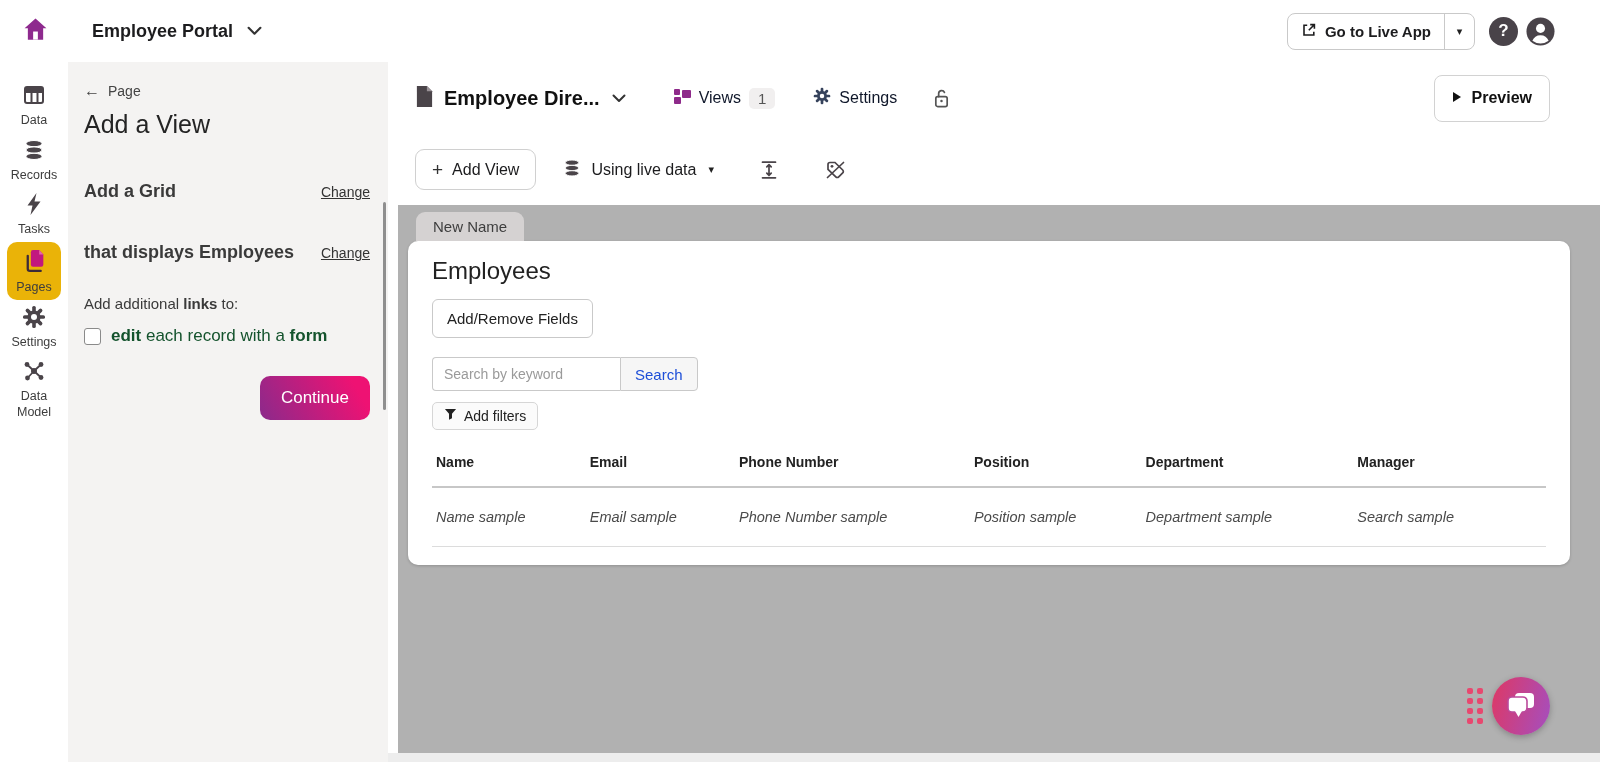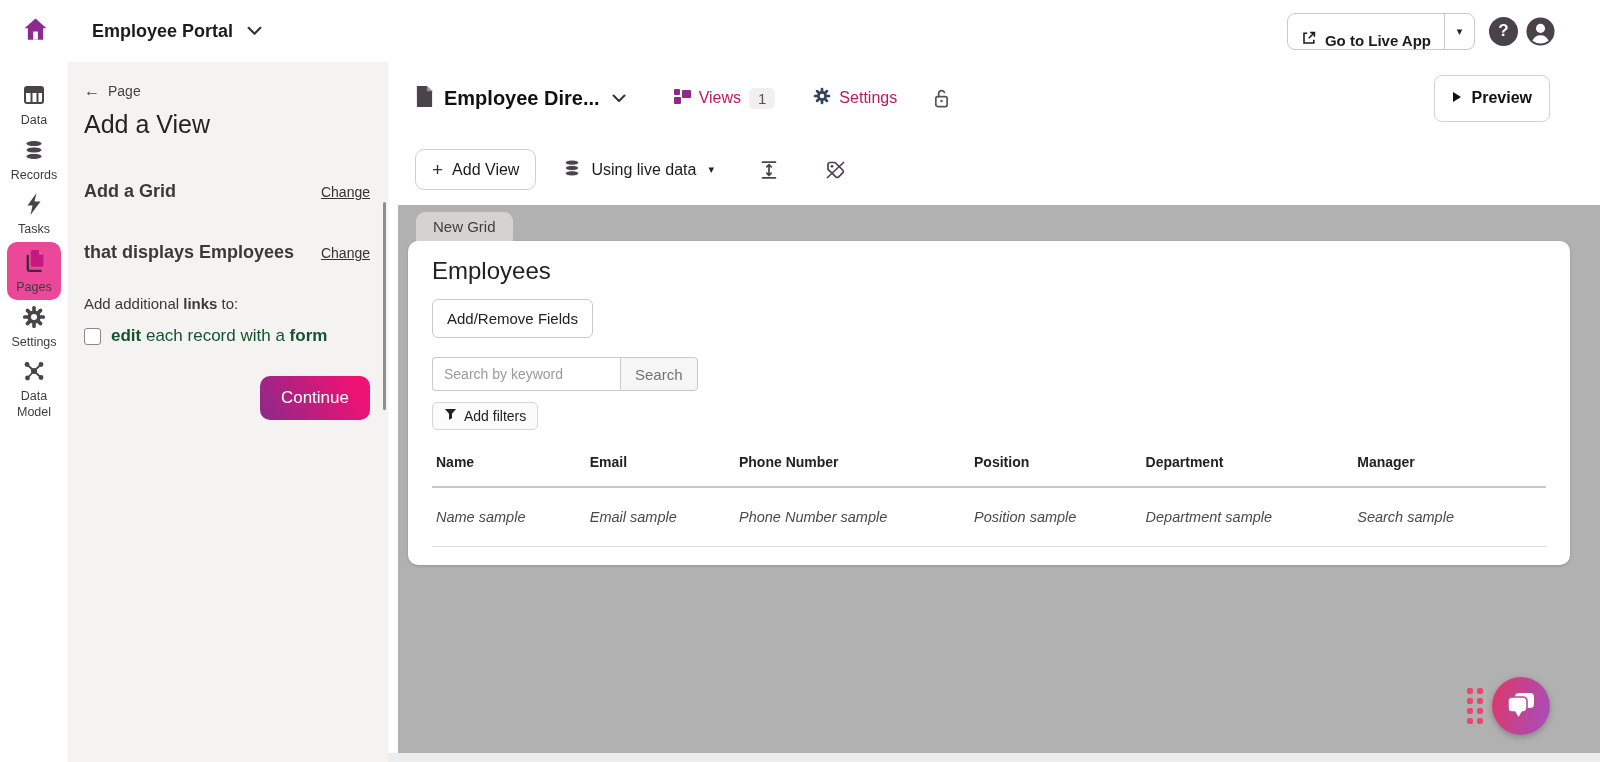--- a/index.html
+++ b/index.html
@@ -6,32 +6,32 @@
   html,body { width:1600px; height:762px; overflow:hidden; }
   body { font-family:"Liberation Sans", sans-serif; background:#fff; position:relative; color:#222; }
 
   
   .topbar { height:62px; display:flex; align-items:center; padding:0 45px 0 20px; background:#fff; }
   .home-btn { width:30px; height:30px; display:flex; align-items:center; justify-content:center; cursor:pointer; }
   .app-name { font-size:18px; font-weight:700; color:#1c1c1e; margin-left:42px; }
   .title-caret { margin-left:14px; display:flex; align-items:center; }
   .topbar-spacer { flex:1; }
   .live-btn { display:flex; align-items:stretch; border:1px solid #c9c9c9; border-radius:8px; height:37px; background:#fff; overflow:hidden; }
-  .live-main { display:flex; align-items:flex-end; gap:8px; padding:0 13px; font-size:15px; font-weight:700; color:#1c1c1e; cursor:pointer; }
+  .live-main { display:flex; align-items:center; gap:8px; padding:0 13px; font-size:15px; font-weight:700; color:#1c1c1e; cursor:pointer; }
   .live-caret { display:flex; align-items:center; justify-content:center; width:30px; border-left:1px solid #c9c9c9; font-size:11px; color:#222; cursor:pointer; }
   .circle-icon { width:29px; height:29px; border-radius:50%; background:#494349; color:#fff; display:flex; align-items:center; justify-content:center; font-size:17px; font-weight:700; margin-left:14px; cursor:pointer; }
 
   
   .body-row { display:flex; height:700px; }
 
   
   .rail { width:68px; background:#fff; display:flex; flex-direction:column; align-items:center; padding-top:16px; gap:0; }
   .rail-item { width:54px; display:flex; flex-direction:column; align-items:center; gap:2px; padding:5px 0 4px; border-radius:10px; cursor:pointer; }
   .rail-item .rail-label { font-size:12.5px; color:#3d3d3d; text-align:center; line-height:1.25; }
-  .rail-item.active { background:#ec4899; }
+  .rail-item.active { background:#eab308; }
 
   
   .panel { width:320px; background:#f4f3f2; padding:20px 18px 0 16px; position:relative; }
   .back-row { display:flex; align-items:center; gap:8px; font-size:14px; color:#444; cursor:pointer; }
   .back-arrow { font-size:16px; color:#444; }
   .panel-title { font-size:25px; font-weight:500; color:#242424; margin:10px 0 34px; }
   .panel-row { display:flex; justify-content:space-between; align-items:baseline; margin-bottom:32px; }
   .panel-strong { font-size:18px; font-weight:700; color:#3a3a3a;margin-top:8px; }
   .change-link { font-size:14px; color:#333; text-decoration:underline; cursor:pointer; }
   .links-intro { font-size:15px; color:#3a3a3a; margin:12px 0 14px; }
@@ -39,21 +39,21 @@
   .cbx { width:17px; height:17px; border:1.5px solid #8a8a8a; border-radius:3px; background:#fff; flex:0 0 auto; cursor:pointer; }
   .continue-wrap { display:flex; justify-content:flex-end; margin-top:30px; }
   .continue-btn { border:none; color:#fff; font-size:17px; font-family:inherit; padding:12px 21px; border-radius:10px; background:linear-gradient(60deg,#8b2a8b 0%,#ee1273 85%); cursor:pointer; }
   .panel-scroll { position:absolute; right:2px; top:140px; width:3px; height:208px; background:#8f8f8f; border-radius:2px; cursor:pointer; }
 
   
   .main { flex:1; display:flex; flex-direction:column; background:#fff; min-width:0; }
   .page-header { height:72px; display:flex; align-items:center; padding:0 50px 0 27px; }
   .page-title { font-size:20px; font-weight:700; color:#111; margin:0 12px 0 10px; }
   .hdr-group { display:flex; align-items:center; gap:8px; cursor:pointer; }
-  .hdr-label { font-size:16px; color:#be185d; }
+  .hdr-label { font-size:16px; color:#0f172a; }
   .views-group { margin-left:48px; }
   .views-badge { background:#f1efef; border-radius:5px; padding:2px 9px; font-size:15px; color:#555; }
   .settings-group { margin-left:38px; }
   .lock-wrap { margin-left:36px; display:flex; align-items:center; cursor:pointer; }
   .hdr-spacer { flex:1; }
   .preview-btn { display:flex; align-items:center; gap:10px; border:1px solid #d2d2d2; border-radius:8px; background:#fff; height:47px; padding:0 17px; font-size:16px; font-weight:700; color:#111; cursor:pointer; font-family:inherit; }
 
   .toolbar { height:71px; display:flex; align-items:center; padding-left:27px; }
   .addview-btn { display:flex; align-items:center; gap:9px; border:1px solid #d0d0d0; border-radius:9px; background:#fff; height:41px; padding:0 16px; font-size:16px; color:#1c1c1e; cursor:pointer; font-family:inherit; }
   .addview-btn .plus { font-size:19px; color:#333; line-height:1; }
@@ -63,21 +63,21 @@
 
   
   .canvas { flex:1; margin-left:10px; background:#b1b1b1; position:relative; overflow:hidden; }
   .tab { display:inline-block; margin:7px 0 0 18px; background:#d5d2d2; border-radius:9px 9px 0 0; padding:6px 17px 6px; font-size:15px; color:#3e3e3e; cursor:pointer; }
   .card { margin:0 30px 0 10px; background:#fff; border-radius:10px; height:324px; padding:12px 24px 14px; box-shadow:0 1px 3px rgba(0,0,0,.18); }
   .grid-title { font-size:24px; font-weight:400; color:#222; margin:4px 0 14px; }
   .fields-btn { border:1px solid #c9c9c9; border-radius:6px; background:#fff; padding:10px 14px; font-size:15px; color:#222; cursor:pointer; font-family:inherit; }
   .search-row { display:flex; margin-top:19px; }
   .search-input { width:188px; height:34px; border:1px solid #c9c9c9; border-right:none; border-radius:4px 0 0 4px; padding:0 11px; font-size:14px; color:#333; font-family:inherit; outline:none; }
   .search-input::placeholder { color:#9a9a9a; }
-  .search-btn { height:34px; border:1px solid #c9c9c9; border-radius:0 4px 4px 0; background:#f6f6f6; padding:0 14px; font-size:15px; color:#737373; cursor:pointer; font-family:inherit;text-align:center; }
+  .search-btn { height:34px; border:1px solid #c9c9c9; border-radius:0 4px 4px 0; background:#f6f6f6; padding:0 14px; font-size:15px; color:#1d4ed8; cursor:pointer; font-family:inherit;text-align:center; }
   .filters-btn { display:inline-flex; align-items:center; gap:7px; margin-top:11px; border:1px solid #d6d6d6; border-radius:5px; background:#fbfbfb; padding:5px 11px; font-size:14px; color:#222; cursor:pointer; font-family:inherit;text-align:right; }
   .grid-table { width:100%; border-collapse:collapse; margin-top:14px; table-layout:fixed; }
   .grid-table th { text-align:left; font-size:14px; font-weight:700; color:#222; padding:10px 4px 16px; border-bottom:2px solid #c7c7c7; cursor:pointer; }
   .grid-table td { font-size:14.5px; font-style:italic; color:#4a4a4a; padding:21px 4px; border-bottom:1px solid #dcdcdc; }
 
   .bottom-strip { height:9px; background:#ededed; }
 
   
   .chat-widget { position:absolute; right:50px; bottom:27px; display:flex; align-items:center; gap:9px; }
   .drag-dots { display:grid; grid-template-columns:repeat(2,6px); grid-auto-rows:6px; gap:4px; cursor:grab; }
@@ -334,21 +334,21 @@
       <div class="tool-icon">
         <svg width="22" height="20" viewBox="0 0 22 20">
             <path d="M11 2.5 18.7 10a2 2 0 0 1 0 2.9l-4 4a2 2 0 0 1-2.9 0L4 9.3V4.5a2 2 0 0 1 2-2z" fill="none" stroke="#4a4449" stroke-width="1.7"></path>
             <circle cx="8" cy="6.3" r="1.4" fill="#4a4449"></circle>
             <path d="M3.5 17.5 19.5 2.5" stroke="#4a4449" stroke-width="1.7" stroke-linecap="round"></path>
           </svg>
       </div>
     </div>
 
     <div class="canvas">
-      <div class="tab">New Grid</div>
+      <div class="tab">New Name</div>
 
       <div class="card">
         <h2 class="grid-title">Employees</h2>
         <button class="fields-btn">Add/Remove Fields</button>
 
         <div class="search-row">
           <input class="search-input" placeholder="Search by keyword" style="">
           <button class="search-btn">Search</button>
         </div>
 

